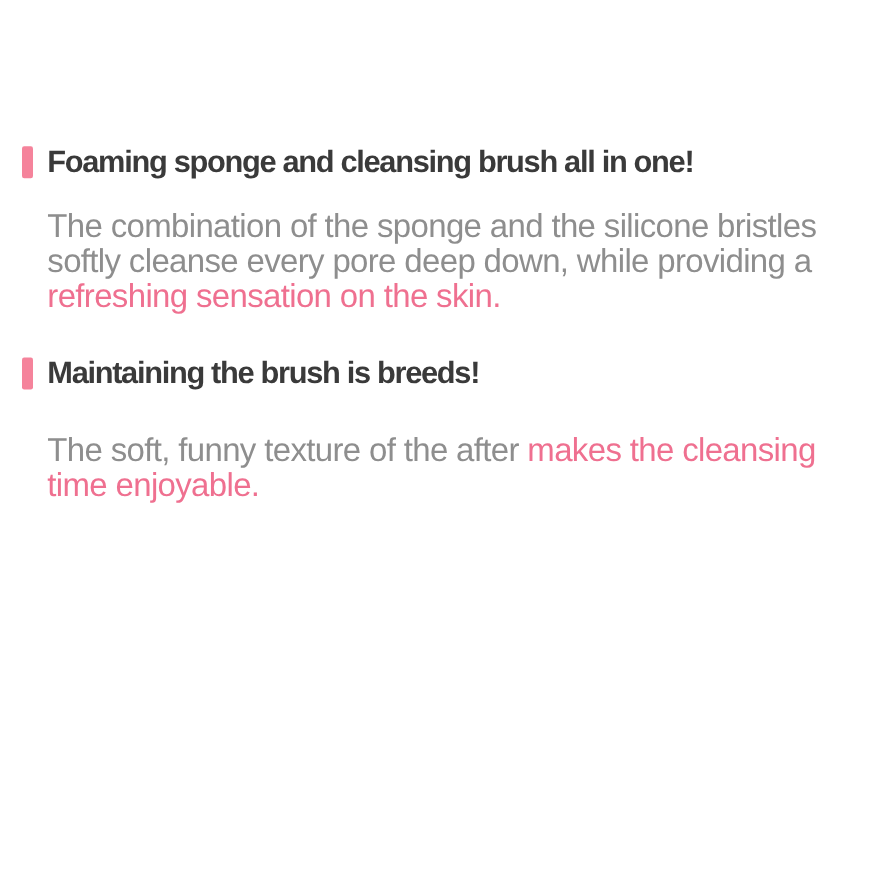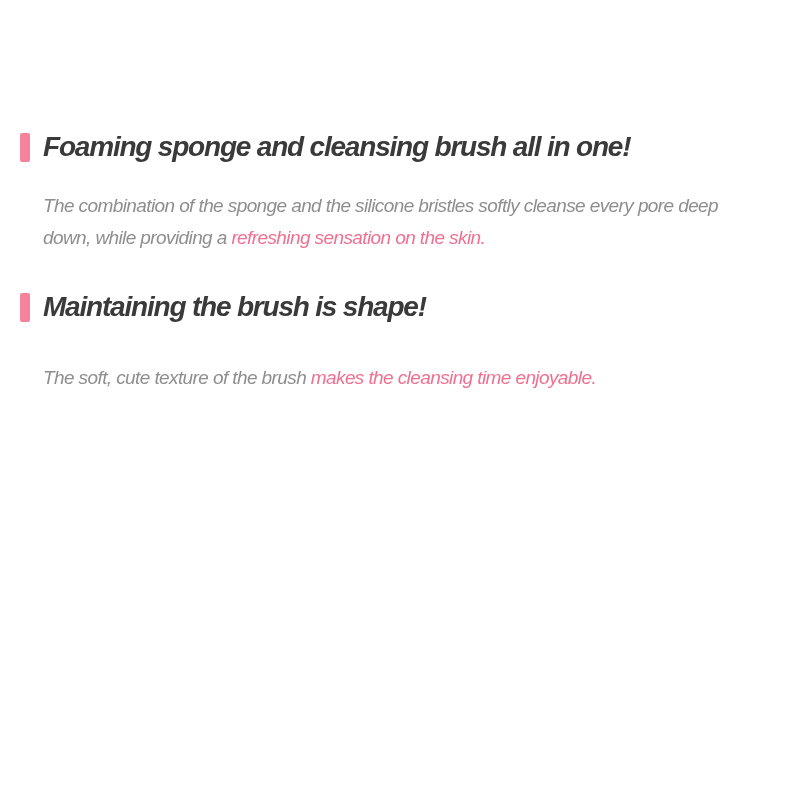--- a/index.html
+++ b/index.html
@@ -8,21 +8,20 @@
     height: 800px;
     background: #ffffff;
     font-family: "Liberation Sans", sans-serif;
     overflow: hidden;
   }
   .page {
     width: 678px;
     height: 800px;
     background: #ffffff;
     padding: 130px 20px 16px 20px;
-    font-style: italic;
   }
   .section { margin-bottom: 36px; }
   .section.s2 { margin-bottom: 38px; }
   .heading-row {
     display: flex;
     align-items: flex-start;
     margin-bottom: 26px;
   }
   .accent-bar {
     flex: 0 0 auto;
@@ -40,21 +39,21 @@
     color: #3a3a3a;
     white-space: nowrap;
   }
   .heading.tight {
     transform: scaleX(0.84);
     transform-origin: left center;
   }
   .body-text {
     margin-left: 23px;
     width: 700px;
-    font-size: 19px;
+    font-size: 30px;
     line-height: 32px;
     letter-spacing: -0.6px;
     color: #8e8e8e;
   }
   .hl { color: #ef7090; }
 </style>
 </head>
 <body>
 
 <div class="page">
@@ -63,21 +62,21 @@
     <div class="heading-row">
       <span class="accent-bar"></span>
       <h2 class="heading">Foaming sponge and cleansing brush all in one!</h2>
     </div>
     <p class="body-text"><span>The combination of the sponge and the silicone bristles softly cleanse every pore deep down, while providing a </span><span class="hl">refreshing sensation on the skin.</span></p>
   </div>
 
   <div class="section s2">
     <div class="heading-row">
       <span class="accent-bar"></span>
-      <h2 class="heading">Maintaining the brush is shape!</h2>
+      <h2 class="heading">Maintaining the brush is breeds!</h2>
     </div>
   </div>
 
   <div class="section s3">
-    <p class="body-text"><span>The soft, cute texture of the brush </span><span class="hl">makes the cleansing time enjoyable.</span></p>
+    <p class="body-text"><span>The soft, funny texture of the after </span><span class="hl">makes the cleansing time enjoyable.</span></p>
   </div>
 
 </div>
 
 </body></html>

